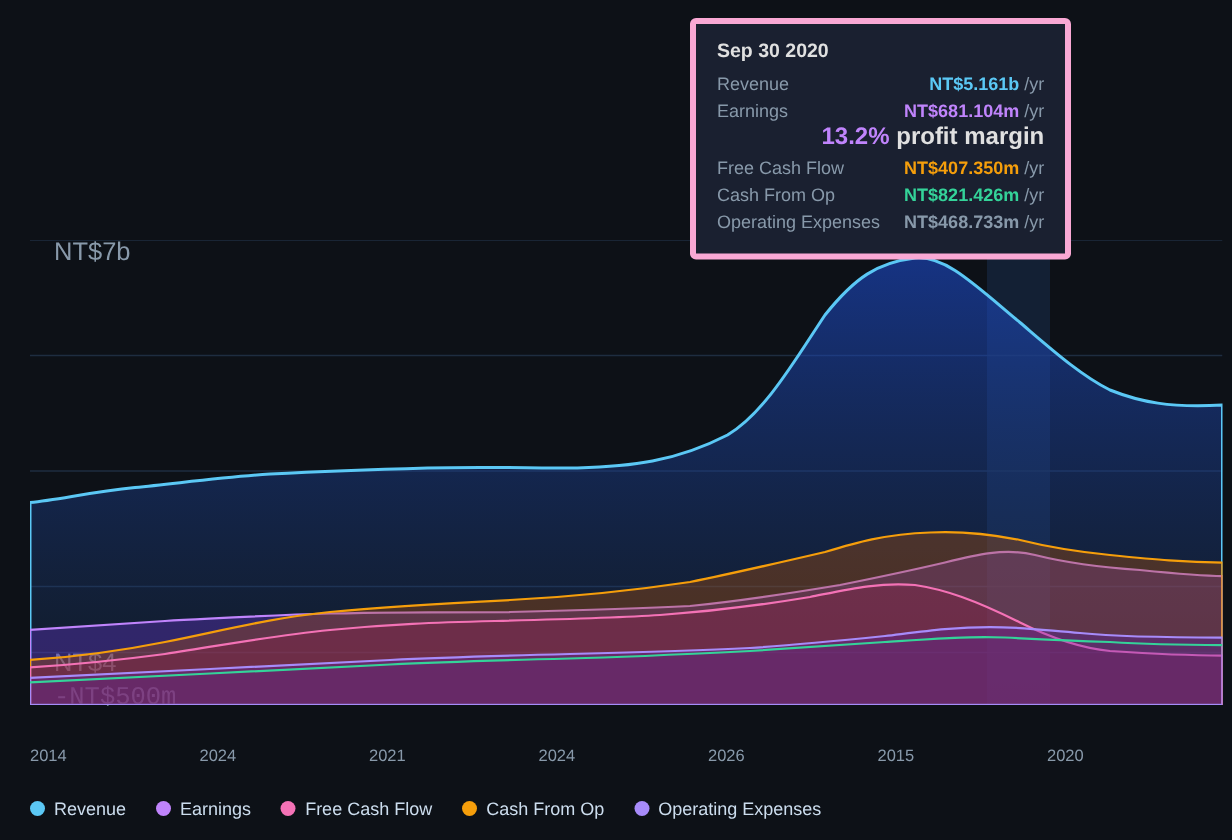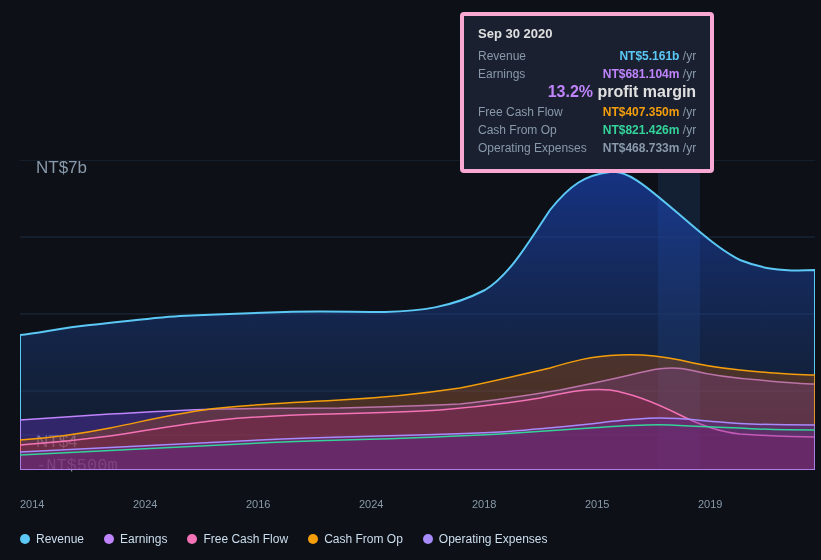--- a/index.html
+++ b/index.html
@@ -221,25 +221,25 @@
 
     <path d="M0,292 C40,290 80,288 120,286 C160,284 200,282 240,280 C280,278 320,277 360,276 C400,275 440,274 480,272 C510,270 540,267 570,264 C595,261 615,258 640,258 C660,258 675,260 700,262 C720,264 750,265 795,265 L795,310 L0,310 Z" fill="#5b21b6" fill-opacity="0.3" stroke="#a78bfa" stroke-width="1.5"></path>
 
     <path d="M0,295 C40,293 80,291 120,289 C160,287 200,285 240,283 C280,281 320,280 360,279 C400,278 440,276 480,274 C510,272 540,270 570,268 C600,266 625,264 650,265 C670,266 690,267 720,268 C750,270 775,270 795,270" fill="none" stroke="#34d399" stroke-width="1.5"></path>
 
   </svg>
 
   <div class="x-axis">
     <span class="x-label">2014</span>
     <span class="x-label">2024</span>
-    <span class="x-label">2016</span>
+    <span class="x-label">2021</span>
     <span class="x-label">2024</span>
-    <span class="x-label">2018</span>
+    <span class="x-label">2026</span>
     <span class="x-label">2015</span>
-    <span class="x-label">2019</span>
+    <span class="x-label">2020</span>
     <span class="x-label"></span>
   </div>
 
   <div class="legend">
     <div class="legend-item">
       <div class="legend-dot" style="background:#5bc8f5"></div>
       <span class="legend-label">Revenue</span>
     </div>
     <div class="legend-item">
       <div class="legend-dot" style="background:#c084fc"></div>

